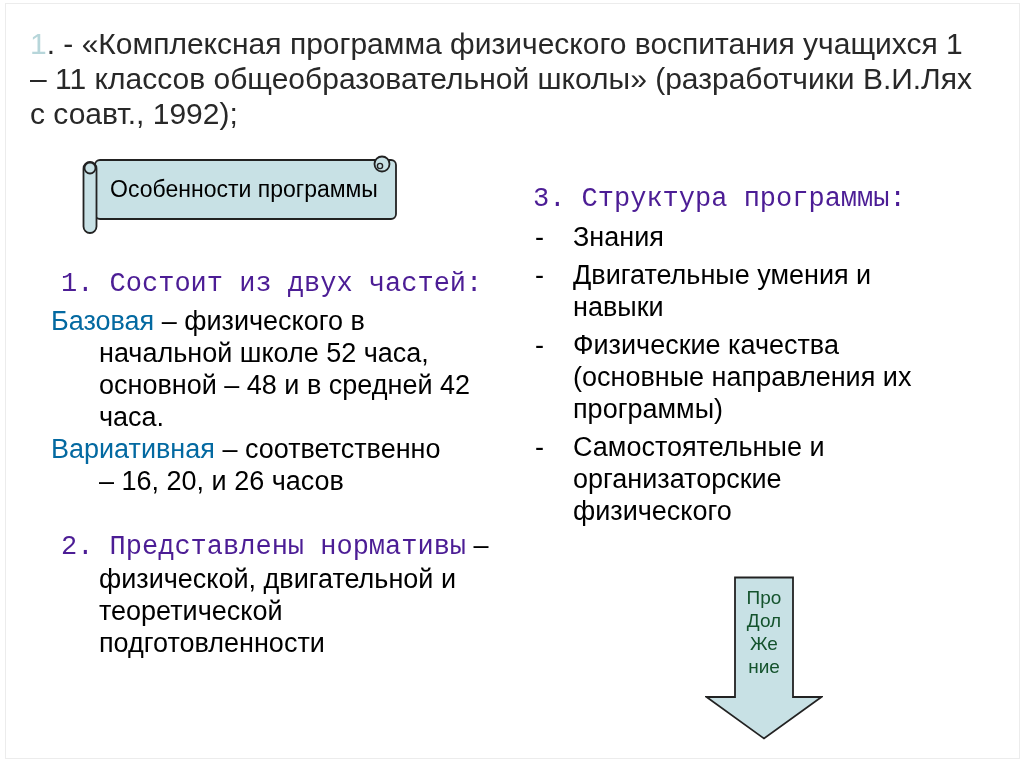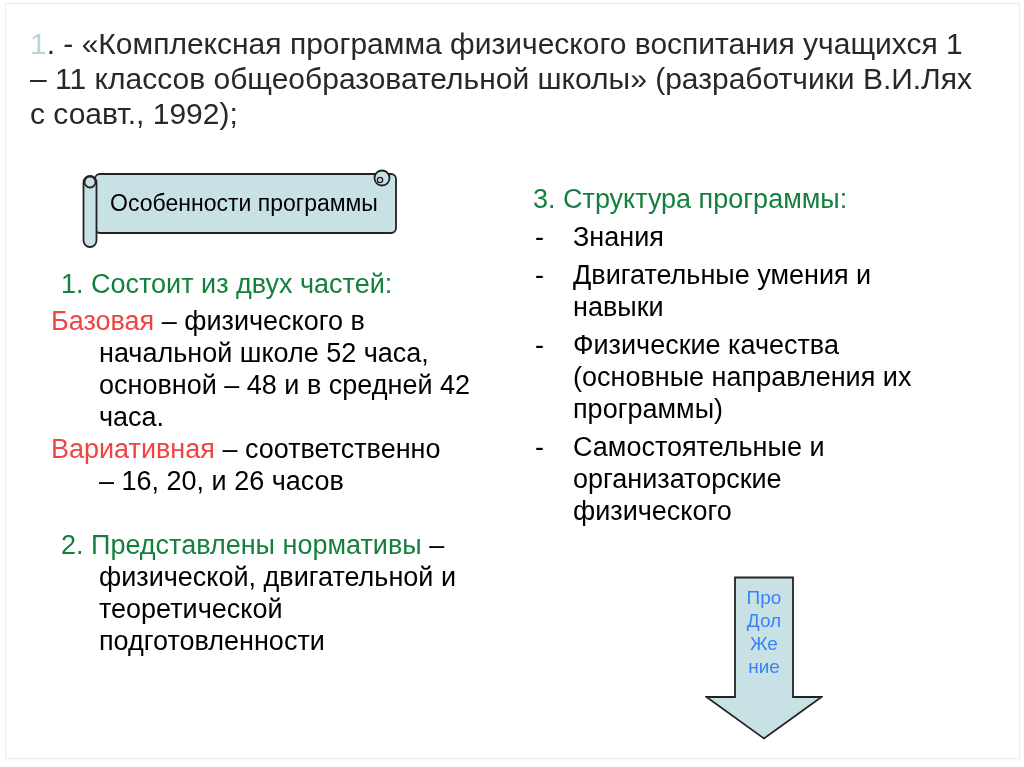--- a/index.html
+++ b/index.html
@@ -14,51 +14,51 @@
     border:1px solid #ececec;background:#fff;
   }
   
   .title{
     position:absolute;left:30px;right:30px;top:26px;
     text-align:left;
     font-size:30px;line-height:35px;color:#282828;
   }
   .t-num{color:#b7d6da;}
   
-  .banner{position:absolute;left:82px;top:164px;width:316px;height:86px;}
+  .banner{position:absolute;left:82px;top:150px;width:316px;height:86px;}
   .banner svg{position:absolute;left:0;top:0;}
   .shape{fill:#c8e1e5;stroke:#222222;stroke-width:1.8;}
   .curl-inner{fill:none;stroke:#222222;stroke-width:1.4;}
   .banner-label{
     position:absolute;left:14px;top:10px;width:296px;height:58px;
     display:flex;align-items:center;justify-content:center;
     font-size:23px;color:#000;white-space:nowrap;
   }
   
   .left-col{position:absolute;left:51px;top:268px;width:490px;font-size:27px;}
   .pline{line-height:32px;white-space:nowrap;}
-  .pink{color:#15803d;}
-  .green{color:#ef4444;}
+  .pink{color:#4c1d95;font-family:Liberation Mono, monospace;}
+  .green{color:#0369a1;}
   .num-indent{padding-left:10px;}
   .ind{padding-left:48px;}
   .para1{margin-top:5px;}
   .para2{}
   .para3{margin-top:32px;}
   
   .right-col{position:absolute;left:533px;top:183px;width:440px;font-size:27px;}
   .rheading{line-height:32px;white-space:nowrap;}
   .bullet{display:flex;margin-top:6px;}
   .bmark{width:38px;flex:0 0 38px;line-height:32px;padding-left:2px;}
   .btext{flex:1;}
   
   .arrow{position:absolute;left:705px;top:576px;width:118px;height:165px;}
   .arrow svg{position:absolute;left:0;top:0;}
   .arrow-label{
     position:absolute;left:0;top:10px;width:118px;
-    text-align:center;font-size:19px;line-height:23px;color:#3b82f6;
+    text-align:center;font-size:19px;line-height:23px;color:#14532d;
   }
 </style>
 </head>
 <body>
 
 <div class="frame"></div>
 
 <div class="slide">
 
   <div class="title">

